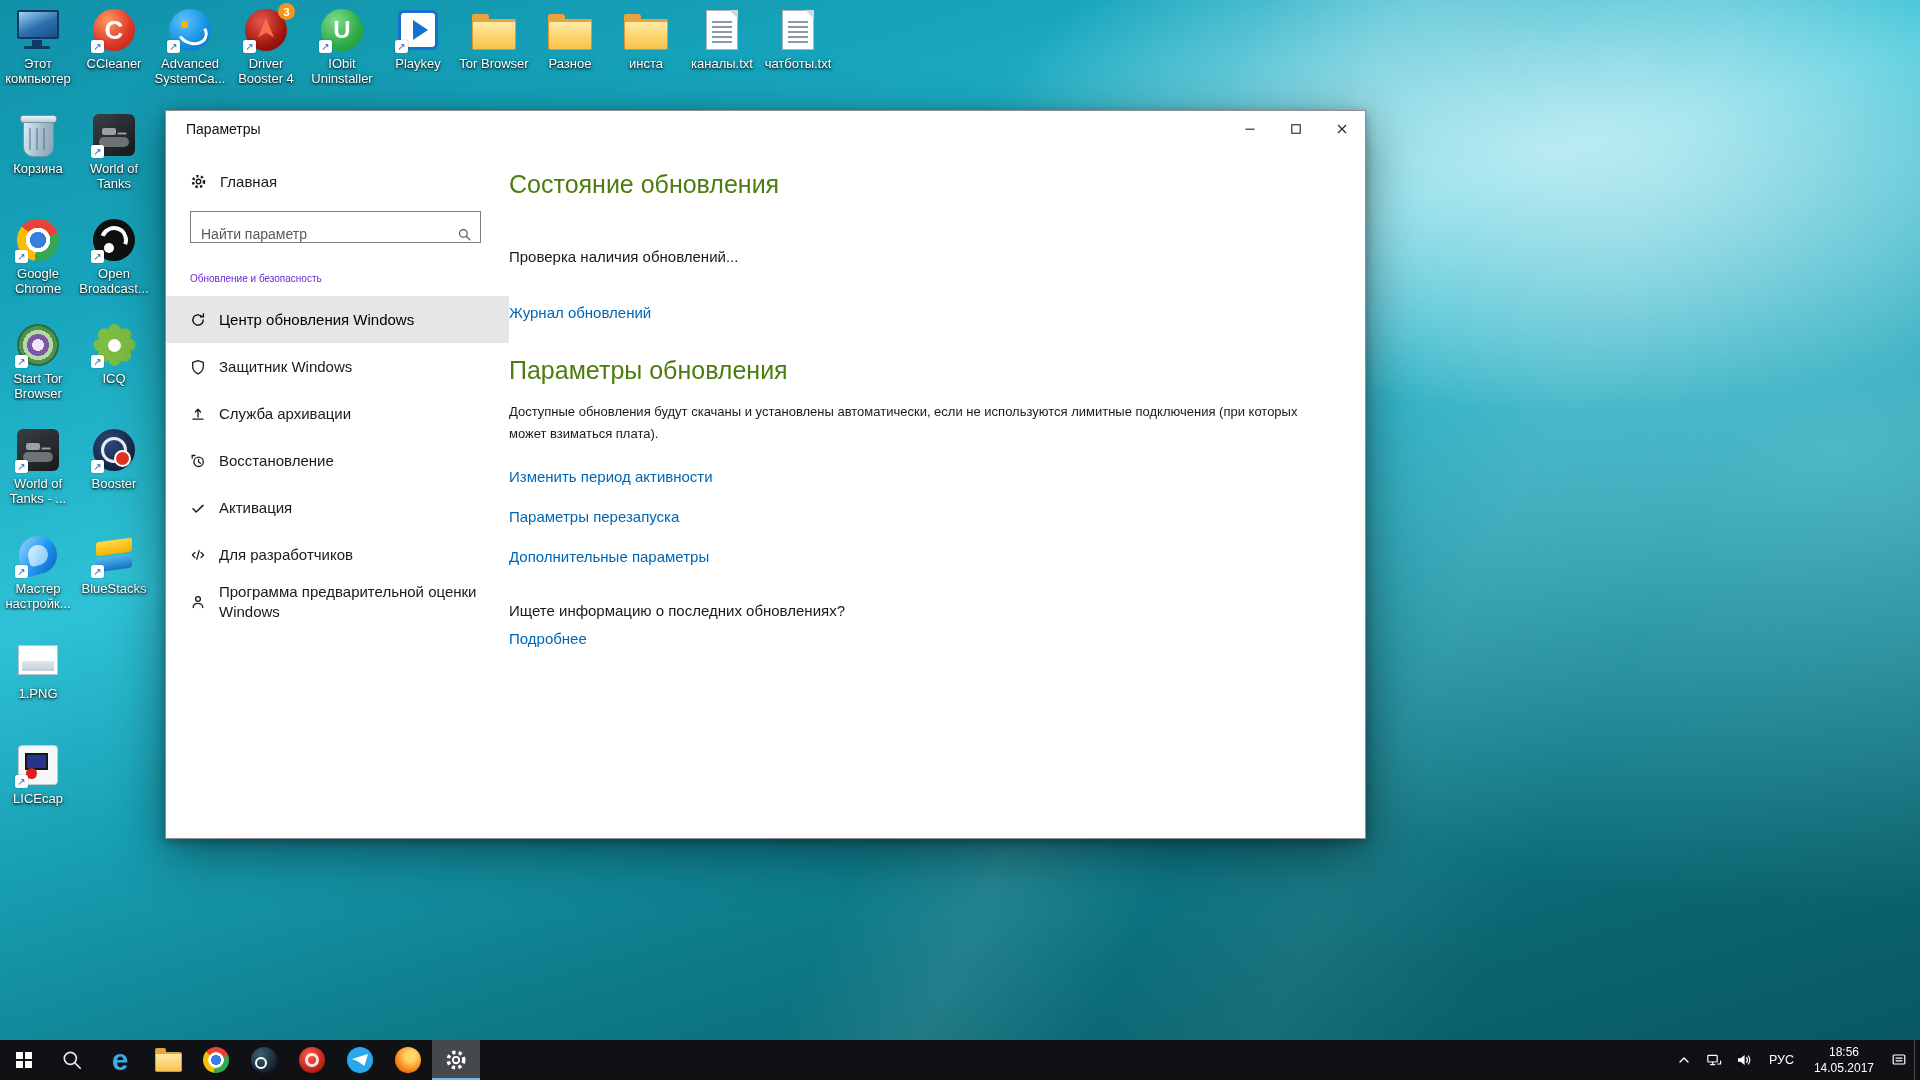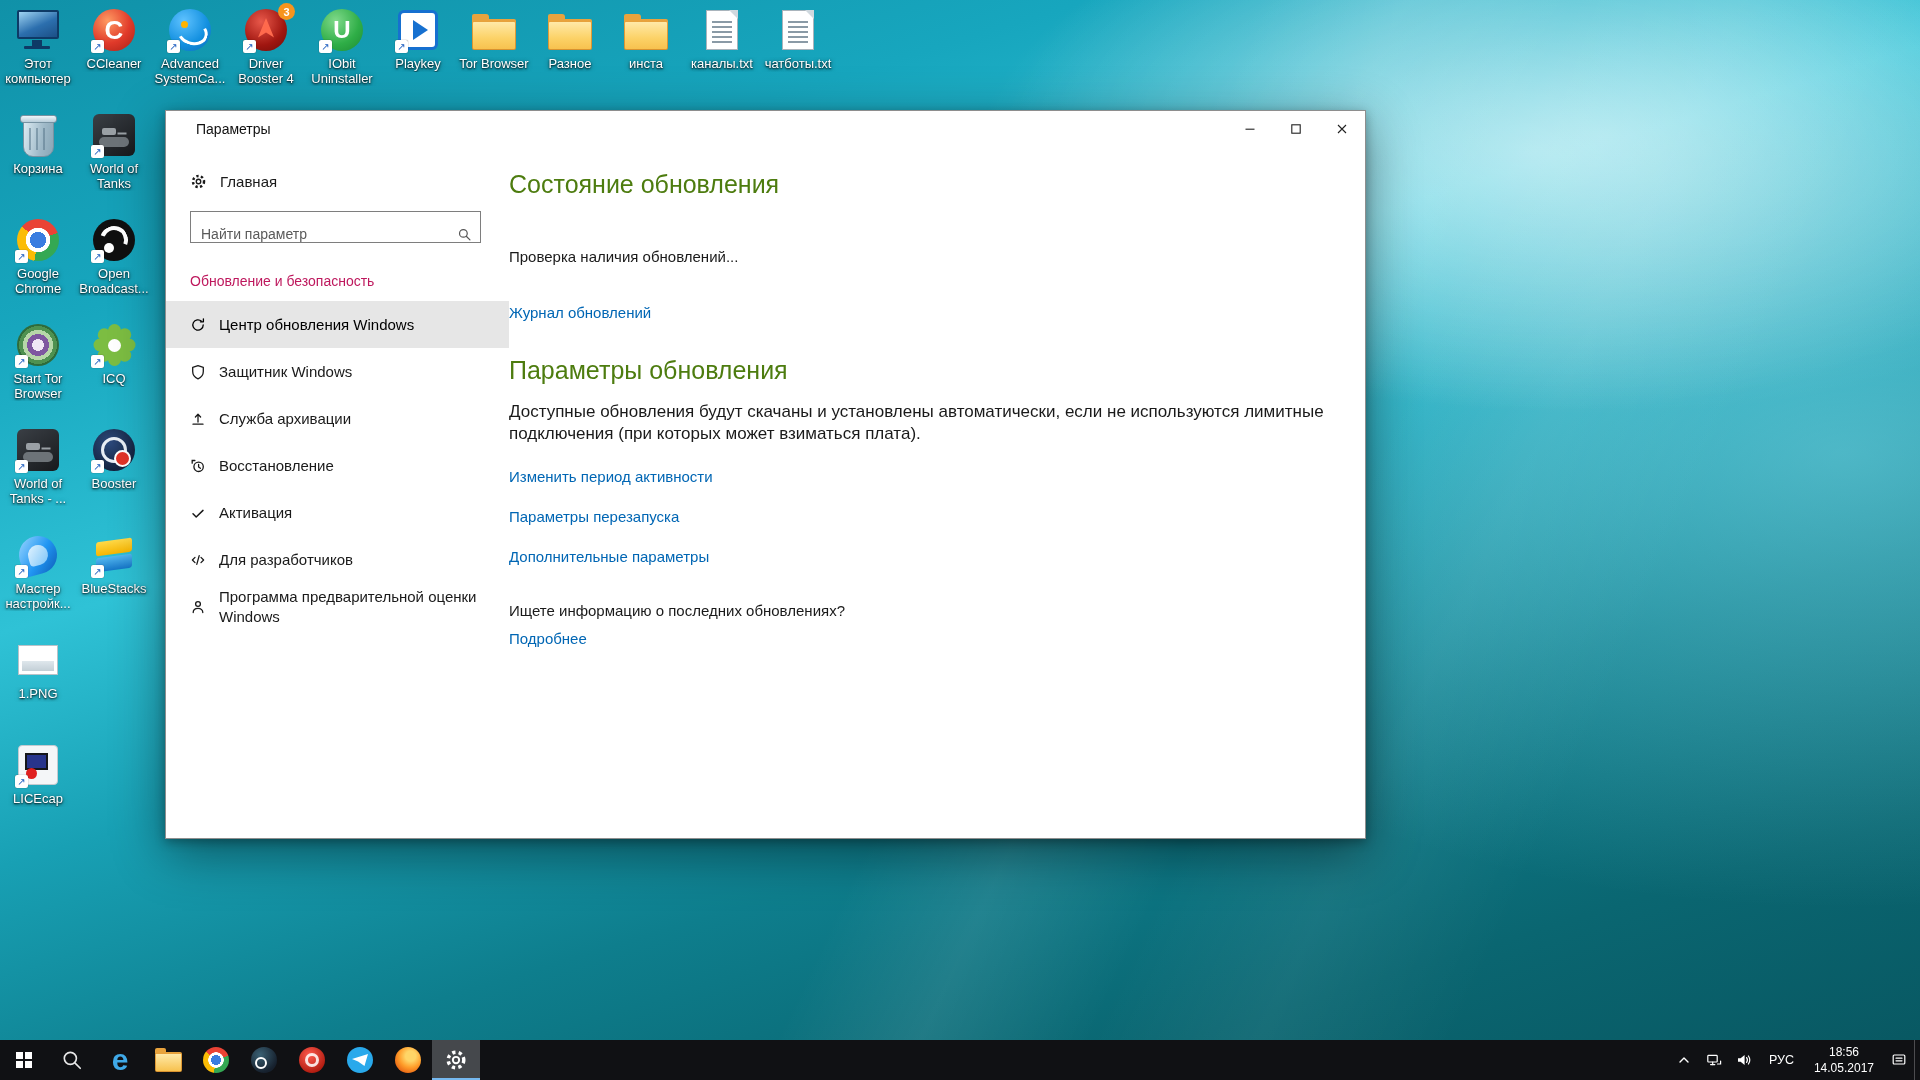--- a/index.html
+++ b/index.html
@@ -123,46 +123,46 @@
     background:linear-gradient(#dfe7ec,#c3cfd6)}
 
   .i-lice{width:40px;height:40px;background:#f4f6f8;border:1px solid #c3cad0;border-radius:4px;position:relative}
   .i-lice::before{content:"";position:absolute;left:6px;top:7px;width:19px;height:13px;background:#27348b;border:2px solid #15161a}
   .i-lice::after{content:"";position:absolute;left:7px;bottom:5px;width:11px;height:11px;background:#e02020;border-radius:50%}
 
   
   .window{position:absolute;left:165px;top:110px;width:1201px;height:729px;background:#fff;z-index:2;
     border:1px solid #8e8e8e;box-shadow:0 14px 48px rgba(0,0,0,.45),0 3px 10px rgba(0,0,0,.3)}
   .titlebar{height:36px;display:flex;align-items:center}
-  .title{padding-left:30px;font-size:14px;color:#111}
+  .title{padding-left:20px;font-size:14px;color:#111}
   .controls{margin-left:auto;display:flex;height:100%}
   .ctrl{width:46px;height:100%;display:flex;align-items:center;justify-content:center}
   .winbody{display:flex;height:692px}
 
   .sidebar{width:343px;flex:none;padding-top:16px}
   .side-home{display:flex;align-items:center;gap:13px;height:36px;padding-left:24px;font-size:15px;color:#1a1a1a}
   .side-home svg{width:17px;height:17px}
   .searchbox{margin:12px 28px 0 24px;height:32px;border:1px solid #7e7e7e;background:#fff;display:flex;align-items:flex-end;padding:0 8px 0 10px}
   .searchbox input{flex:1;border:0;outline:0;font-size:14px;color:#111;background:transparent;min-width:0}
   .searchbox input::placeholder{color:#5a5a5a}
   .searchbox svg{width:15px;height:15px;flex:none}
-  .side-section{margin:30px 28px 12px 24px;font-size:14px;color:#be185d}
+  .side-section{margin:30px 28px 12px 24px;font-size:10px;color:#6d28d9}
   .nav-item{display:flex;align-items:center;gap:13px;min-height:47px;padding:4px 16px 4px 24px;font-size:15px;color:#1a1a1a}
   .nav-item .nicon{width:16px;height:16px;flex:none;display:flex}
   .nav-item .nicon svg{width:16px;height:16px}
   .nav-item.active{background:#e6e6e6;color:#000000}
   .nlabel{line-height:1.32}
 
   .content{flex:1;padding:22px 40px 0 0}
   .content h1{font-size:25px;line-height:30px;font-weight:300;color:#4d7c0f;margin:0 0 48px}
   .content h1.h2x{margin:0 0 16px}
   .status{font-size:15px;line-height:20px;color:#1a1a1a;margin:0 0 36px}
   .link{display:block;font-size:15px;line-height:20px;color:#0066b4;text-decoration:none}
   .lh{margin:0 0 32px}
-  .desc{font-size:17px;line-height:22px;color:#1a1a1a;max-width:840px;margin:0 0 22px}
+  .desc{font-size:13px;line-height:22px;color:#1a1a1a;max-width:840px;margin:0 0 22px}
   .l1,.l2{margin-bottom:20px}
   .l3{margin-bottom:34px}
   .info{font-size:15px;line-height:20px;color:#1a1a1a;margin:0 0 8px}
 
   
   .taskbar{position:absolute;left:0;bottom:0;width:1920px;height:40px;background:#101114;z-index:5;
     display:flex;align-items:stretch;color:#fff}
   .tb{width:48px;display:flex;align-items:center;justify-content:center;position:relative}
   .tb.active{background:#45484c;box-shadow:inset 0 -2px 0 #76b9f0}
   .winlogo{display:grid;grid-template-columns:7px 7px;grid-template-rows:7px 7px;gap:2px}

